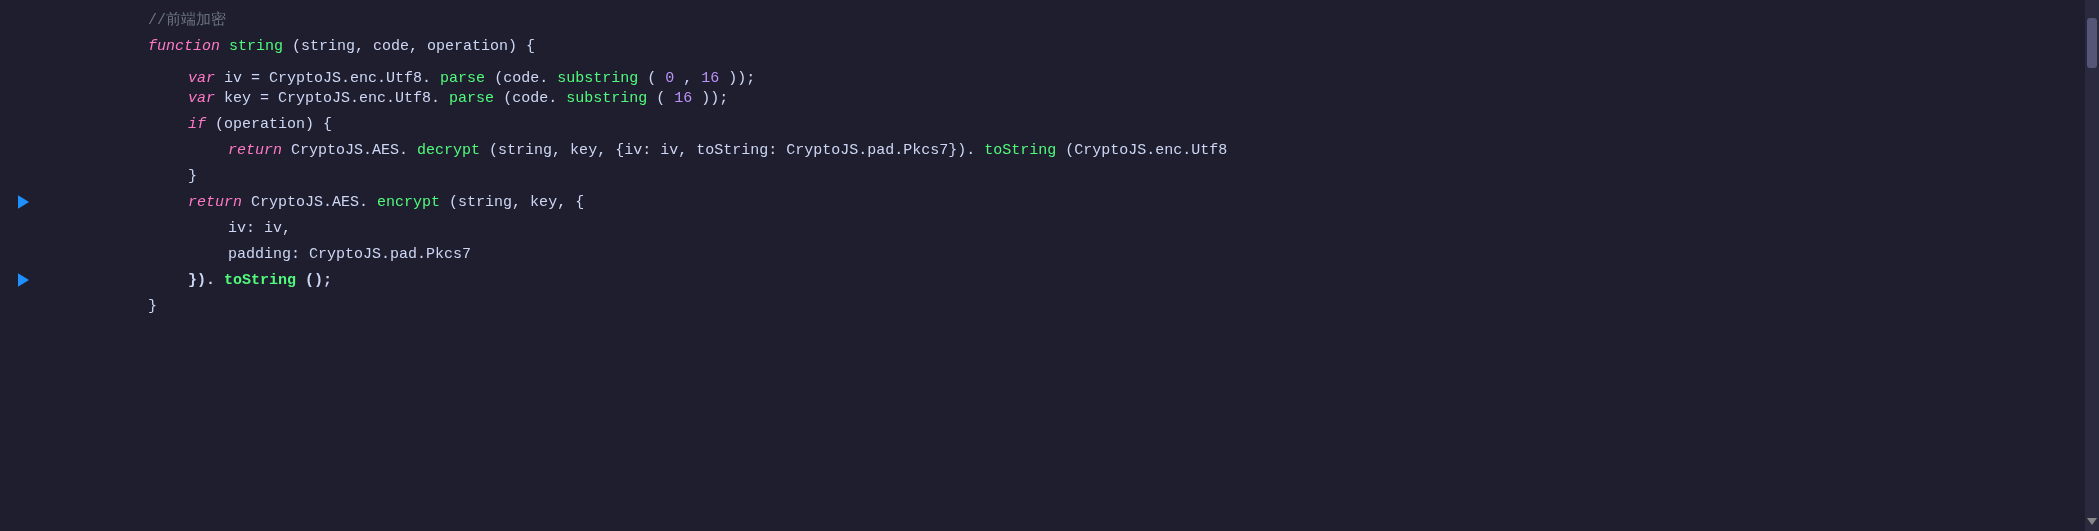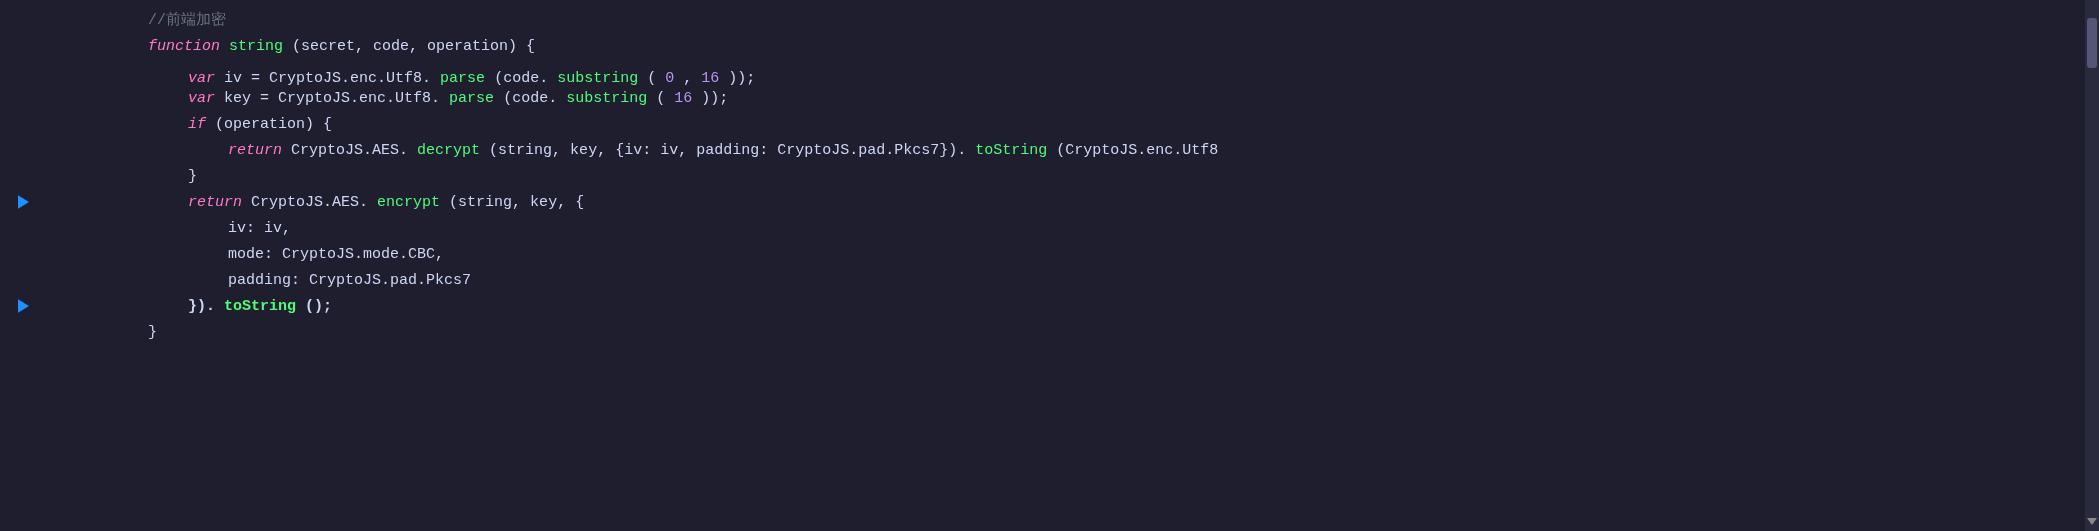--- a/index.html
+++ b/index.html
@@ -85,21 +85,21 @@
 
     <div class="code-line">
       <span class="c-comment" style="padding-left:120px;">//前端加密</span>
     </div>
 
     <div class="code-line">
       <span style="padding-left:120px;">
         <span class="c-keyword">function</span>
         <span class="c-plain"> </span>
         <span class="c-func">string</span>
-        <span class="c-plain">(secret, code, operation) {</span>
+        <span class="c-plain">(string, code, operation) {</span>
       </span>
     </div>
 
 
     <div class="code-line">
       <span style="padding-left:160px;margin-top:12px;">
         <span class="c-keyword">var</span>
         <span class="c-plain"> iv = CryptoJS.enc.Utf8.</span>
         <span class="c-method">parse</span>
         <span class="c-plain">(code.</span>
@@ -130,21 +130,21 @@
         <span class="c-keyword">if</span>
         <span class="c-plain"> (operation) {</span>
       </span>
     </div>
 
     <div class="code-line">
       <span style="padding-left:200px;">
         <span class="c-keyword">return</span>
         <span class="c-plain"> CryptoJS.AES.</span>
         <span class="c-method">decrypt</span>
-        <span class="c-plain">(string, key, {iv: iv, padding: CryptoJS.pad.Pkcs7}).</span>
+        <span class="c-plain">(string, key, {iv: iv, toString: CryptoJS.pad.Pkcs7}).</span>
         <span class="c-method">toString</span>
         <span class="c-plain">(CryptoJS.enc.Utf8</span>
       </span>
     </div>
 
     <div class="code-line">
       <span style="padding-left:160px;">
         <span class="c-plain">}</span>
       </span>
     </div>
@@ -160,25 +160,20 @@
         <span class="c-plain">(string, key, {</span>
       </span>
     </div>
 
     <div class="code-line">
       <span style="padding-left:200px;">
         <span class="c-plain">iv: iv,</span>
       </span>
     </div>
 
-    <div class="code-line">
-      <span style="padding-left:200px;">
-        <span class="c-plain">mode: CryptoJS.mode.CBC,</span>
-      </span>
-    </div>
 
     <div class="code-line">
       <span style="padding-left:200px;">
         <span class="c-plain">padding: CryptoJS.pad.Pkcs7</span>
       </span>
     </div>
 
     <div class="code-line" style="position:relative;">
       <span style="position:absolute;left:-12px;top:50%;transform:translateY(-50%);">
         <span class="bp-arrow"></span>

